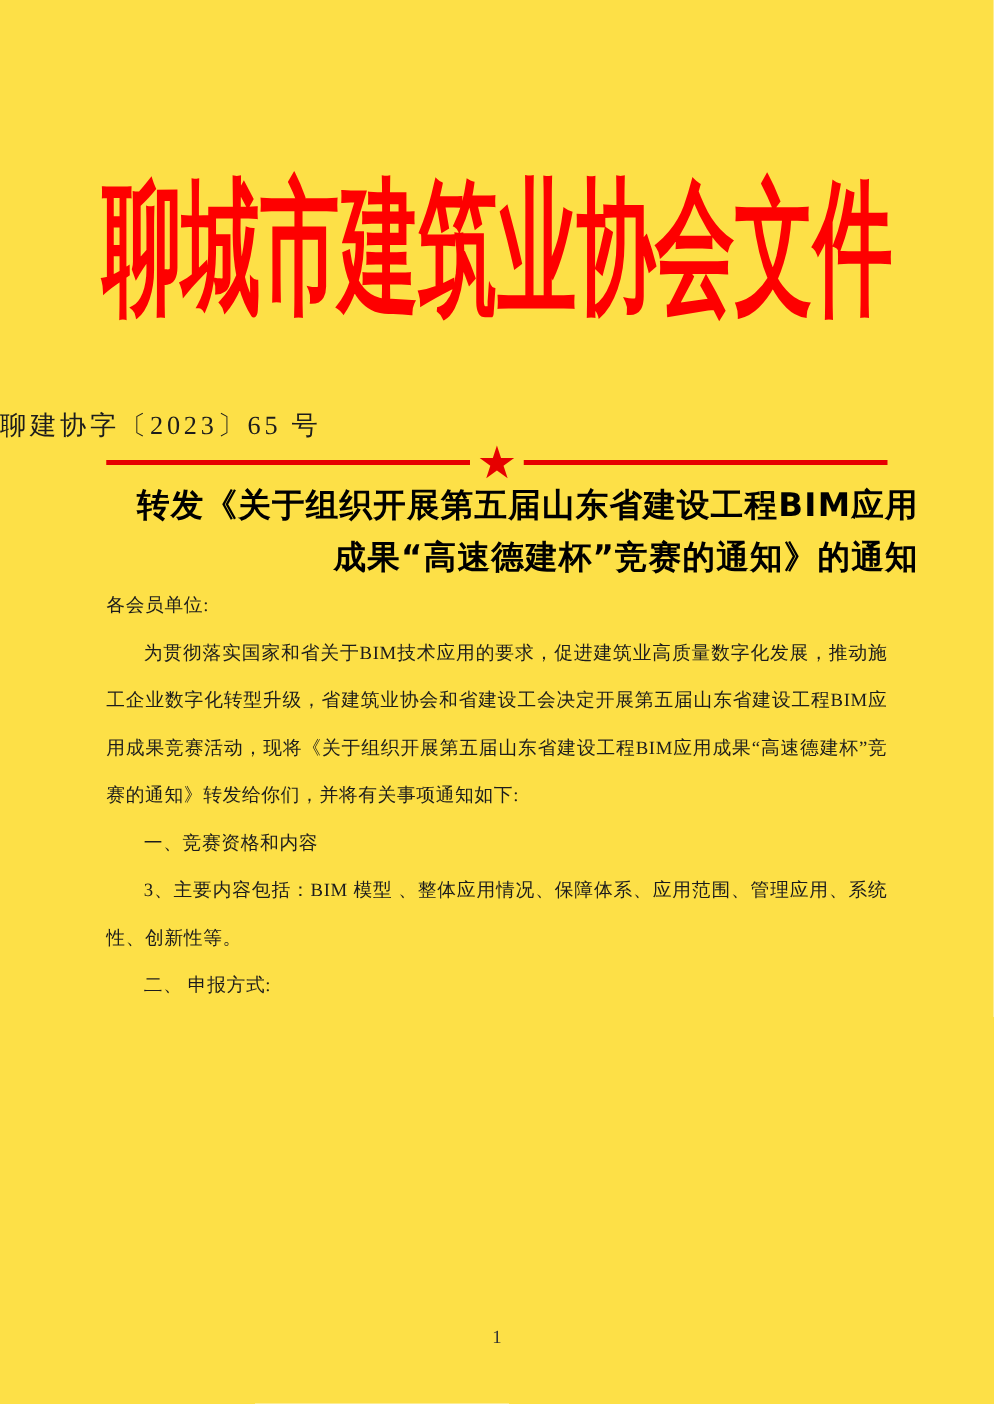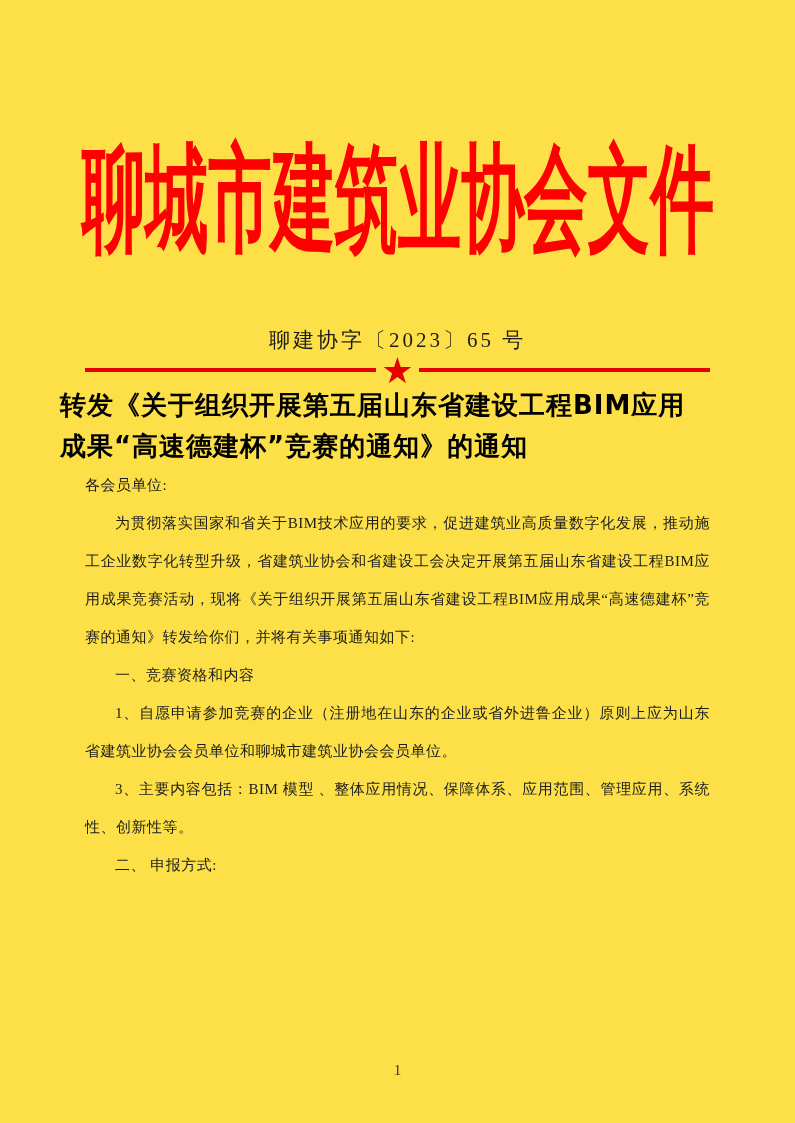--- a/index.html
+++ b/index.html
@@ -31,21 +31,20 @@
     line-height: 1;
     letter-spacing: 0;
     color: var(--header-red, #fe0000);
   }
   
   .doc-number {
     position: absolute;
     top: 326px;
     left: 0;
     width: 100%;
-    text-align: center;
     font-size: 21px;
     line-height: 28px;
     letter-spacing: 3px;
     color: var(--text, #1c1c1c);
   }
   
   .divider {
     position: absolute;
     top: 355px;
     left: 85px;
@@ -66,21 +65,21 @@
     margin: 0 5px;
     transform: translateY(1px);
     font-family: "DejaVu Sans", sans-serif;
   }
   
   .doc-title {
     position: absolute;
     top: 385px;
     left: 60px;
     right: 60px;
-    text-align: left;
+    text-align: right;
     font-family: "DejaVu Sans", sans-serif;
     font-weight: bold;
     font-size: 26px;
     line-height: 41px;
     letter-spacing: 1px;
     color: #000000;
   }
   
   .doc-body {
     position: absolute;
@@ -128,20 +127,19 @@
   <div class="doc-title">
     <div>转发《关于组织开展第五届山东省建设工程BIM应用</div>
     <div>成果“高速德建杯”竞赛的通知》的通知</div>
   </div>
 
   <div class="doc-body">
 
   <p>各会员单位:</p>
       <p class="indent">为贯彻落实国家和省关于BIM技术应用的要求，促进建筑业高质量数字化发展，推动施工企业数字化转型升级，省建筑业协会和省建设工会决定开展第五届山东省建设工程BIM应用成果竞赛活动，现将《关于组织开展第五届山东省建设工程BIM应用成果“高速德建杯”竞赛的通知》转发给你们，并将有关事项通知如下:</p>
       <p class="indent">一、竞赛资格和内容</p>
-      <p class="indent">1、自愿申请参加竞赛的企业（注册地在山东的企业或省外进鲁企业）原则上应为山东省建筑业协会会员单位和聊城市建筑业协会会员单位。</p>
       <p class="indent">3、主要内容包括：BIM 模型 、整体应用情况、保障体系、应用范围、管理应用、系统性、创新性等。</p>
       <p class="indent">二、 申报方式:</p>
     </div>
 
   <div class="page-number">1</div>
 
 </div>
 
 </body></html>

